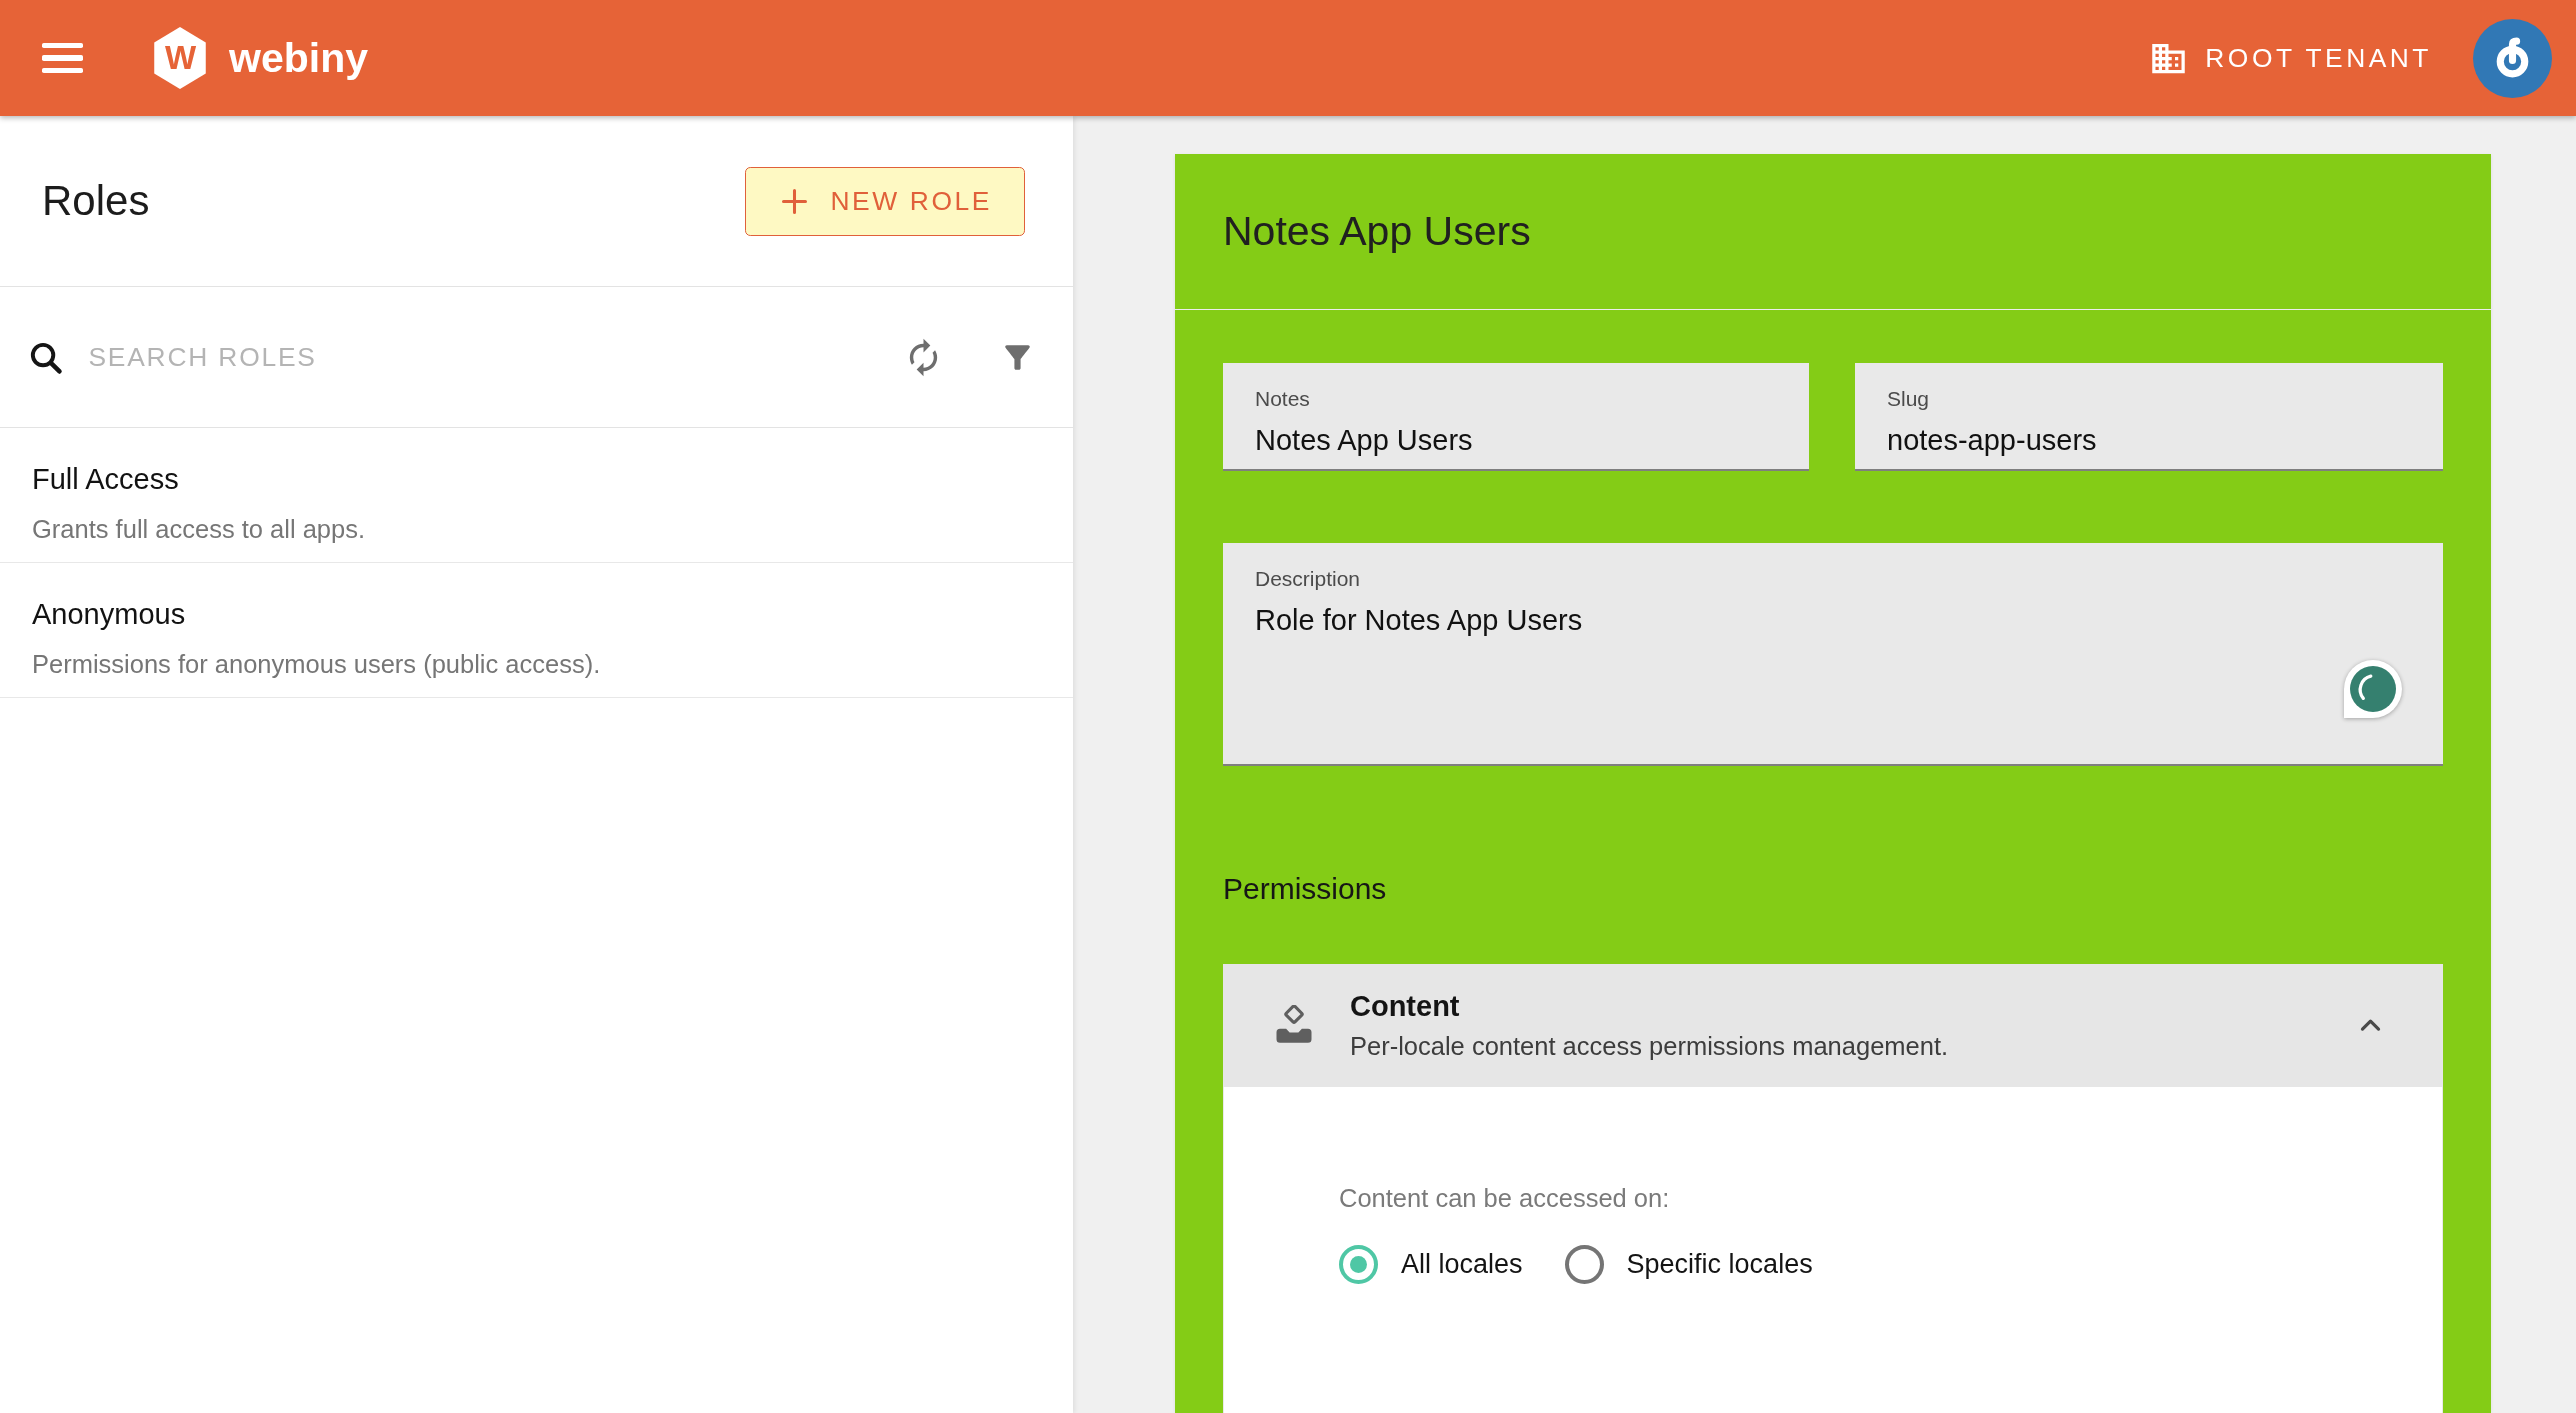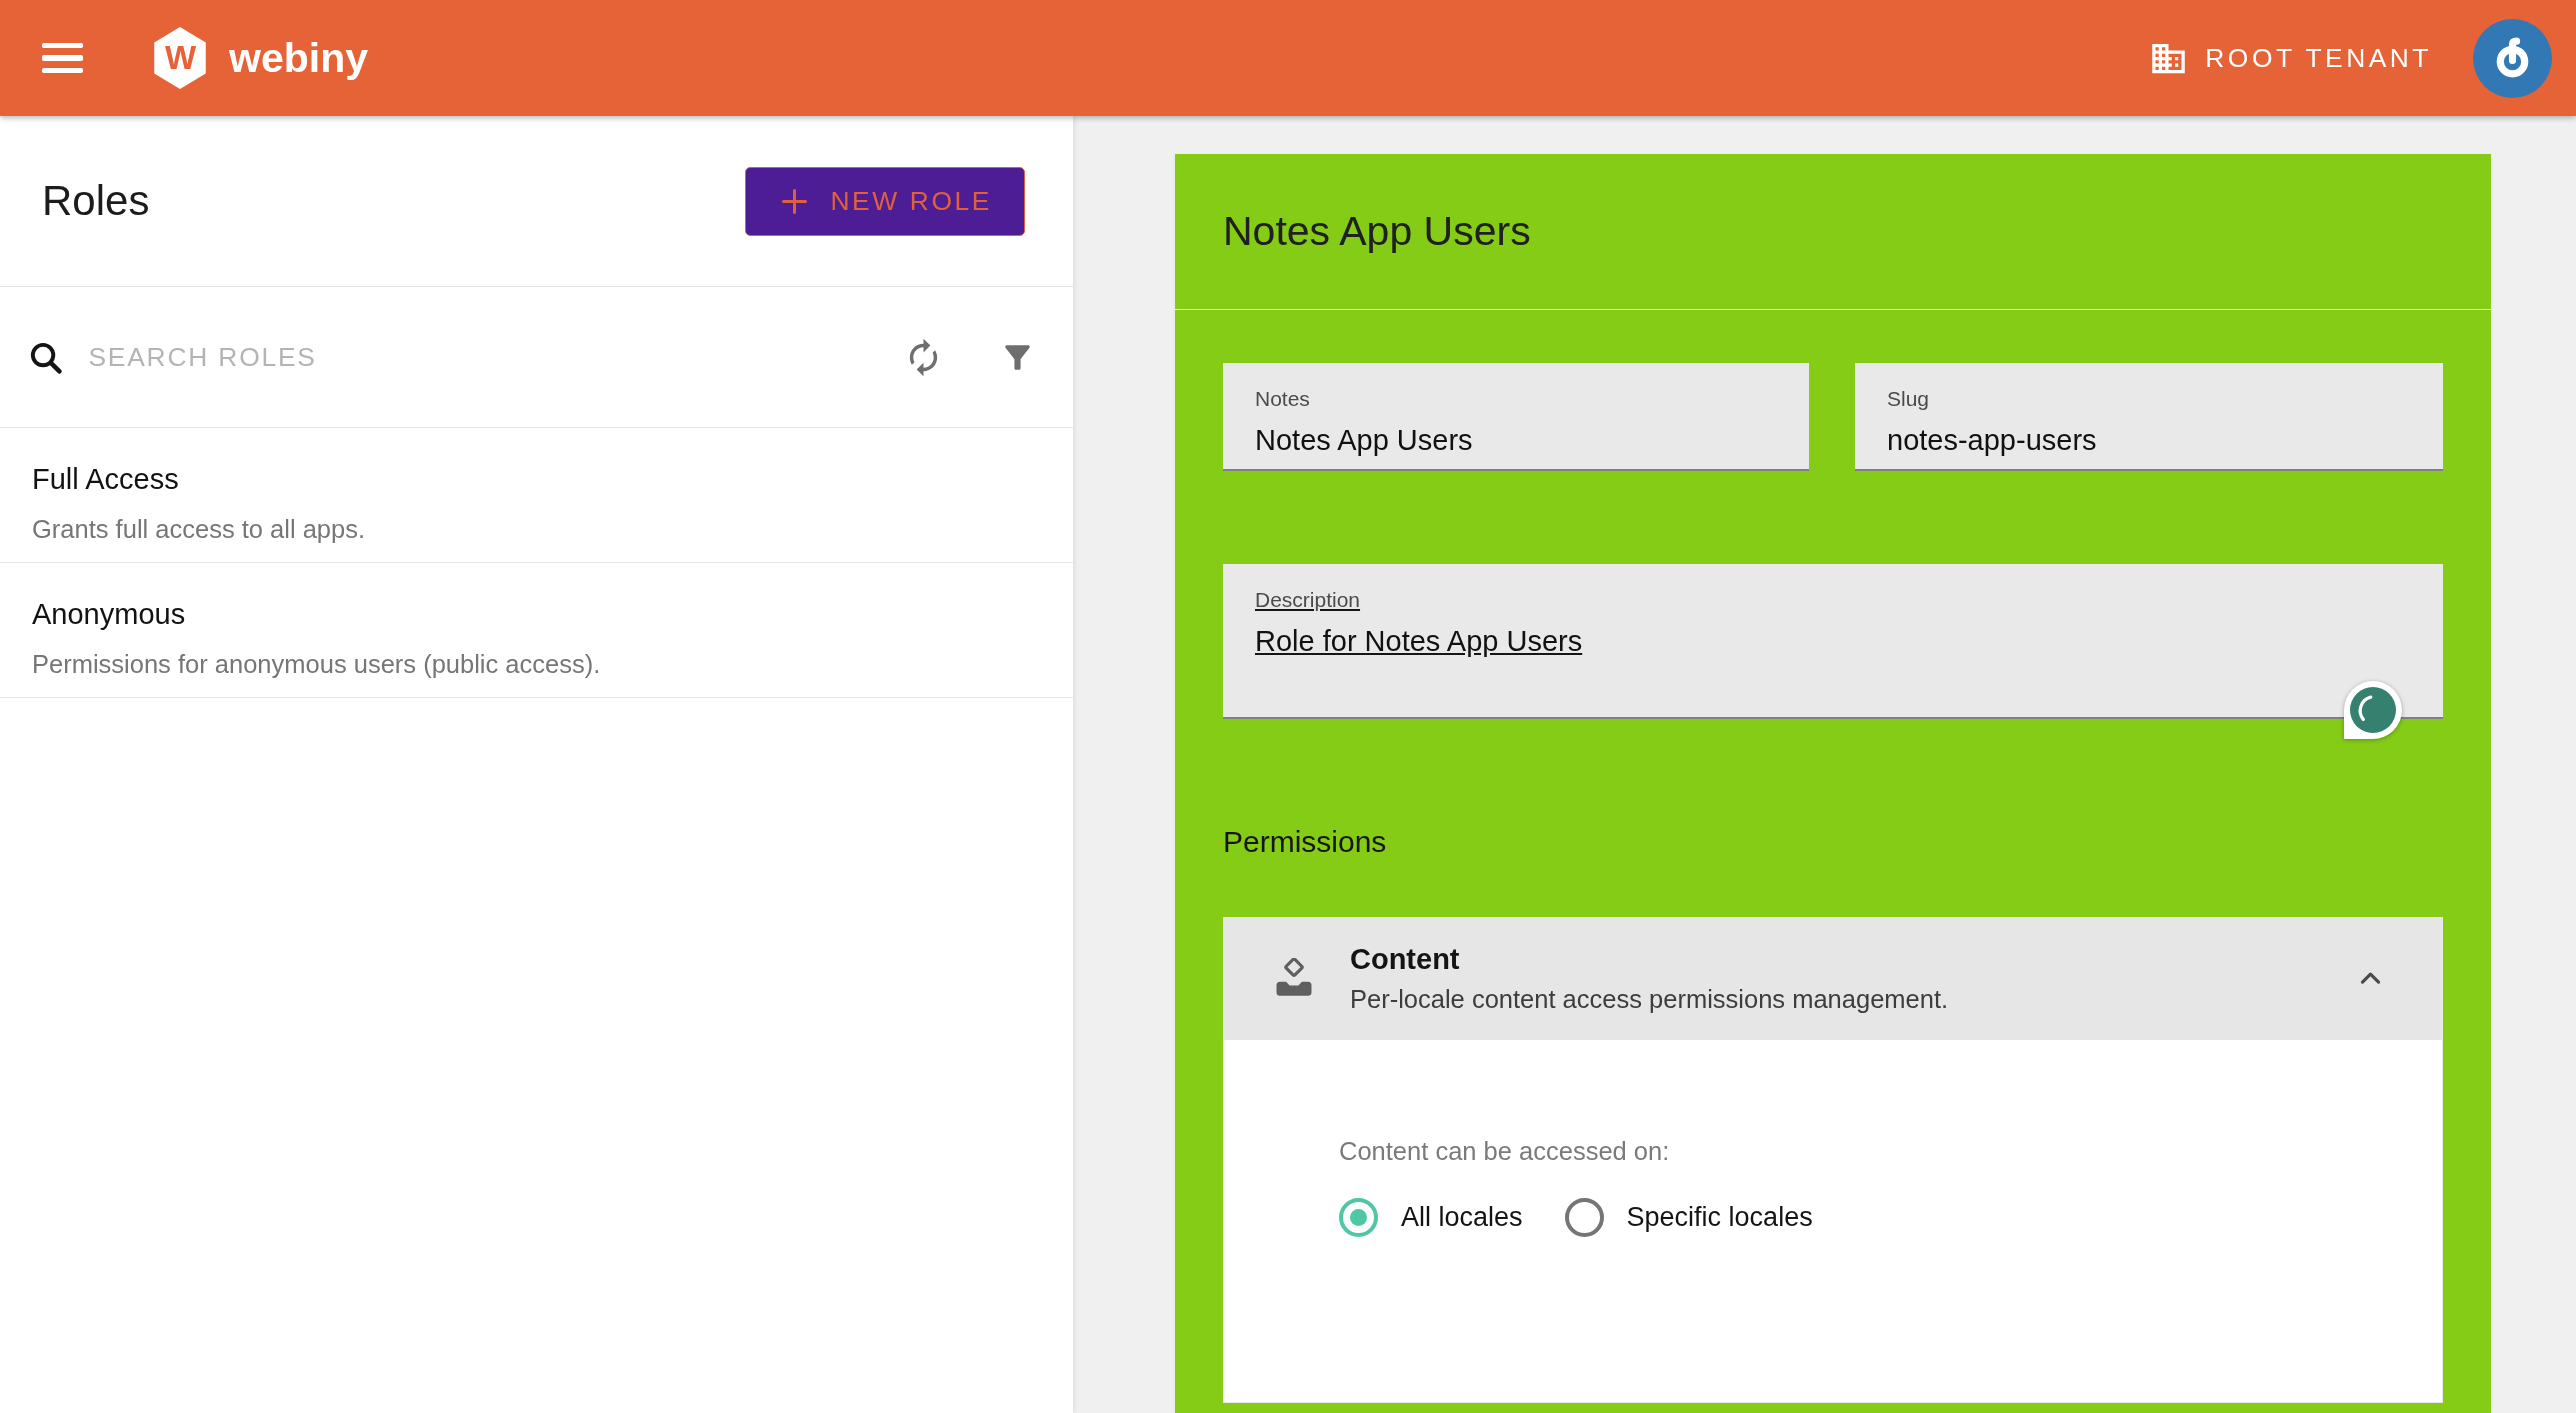--- a/index.html
+++ b/index.html
@@ -42,21 +42,21 @@
   
   .left-panel {
     position:absolute; top:116px; left:0; width:1073px; bottom:0;
     background:#fff; z-index:10;
     box-shadow:1.8px 0 4.4px rgba(0,0,0,.07);
   }
   .panel-header { height:170px; display:flex; align-items:center; padding:0 48px 0 42px; }
   .panel-title { font-size:42px; font-weight:400; color:#1c1c1c; }
   .new-role-btn {
     margin-left:auto; height:69px; padding:0 32px;
-    background:#4c1d95; border:1.8px solid #e0603a; border-radius:5.3px;
+    background:#fef9c3; border:1.8px solid #e0603a; border-radius:5.3px;
     color:#e0603a; font-size:26.4px; letter-spacing:2.6px;
     font-family:inherit; display:flex; align-items:center; cursor:pointer;
   }
   .new-role-btn .plus { margin-right:19.4px; display:flex; }
 
   .search-bar {
     height:142px; border-top:1.8px solid #e3e3e3; border-bottom:1.8px solid #e3e3e3;
     display:flex; align-items:center; padding:0 37px 0 26.4px;
   }
   .search-input {
@@ -84,21 +84,21 @@
 
   .fields-row { display:flex; margin-top:53px; }
   .field {
     background:#e9e9e9; border-bottom:2.6px solid #7f7f7f;
     padding:24px 32px 0;
   }
   .field .f-label { font-size:21px; color:#4b4b4b; }
   .field .f-value { font-size:29px; color:#111; margin-top:13.2px; outline:none; cursor:text; }
   .field-name { width:586px; height:108px; margin-right:46px; }
   .field-slug { flex:1; height:108px; }
-  .field-description { margin-top:93px; height:155px; position:relative;text-decoration:underline; }
+  .field-description { margin-top:72px; height:223px; position:relative; }
 
   .chat-bubble {
     position:absolute; right:41px; top:117px; width:58px; height:58px;
     background:#fff; border-radius:52% 52% 52% 0;
     box-shadow:0 0.9px 4.4px rgba(0,0,0,.3);
     display:flex; align-items:center; justify-content:center;
     border:none; cursor:pointer;
   }
   .spinner-circle {
     width:46px; height:46px; border-radius:50%; background:#35806f;

